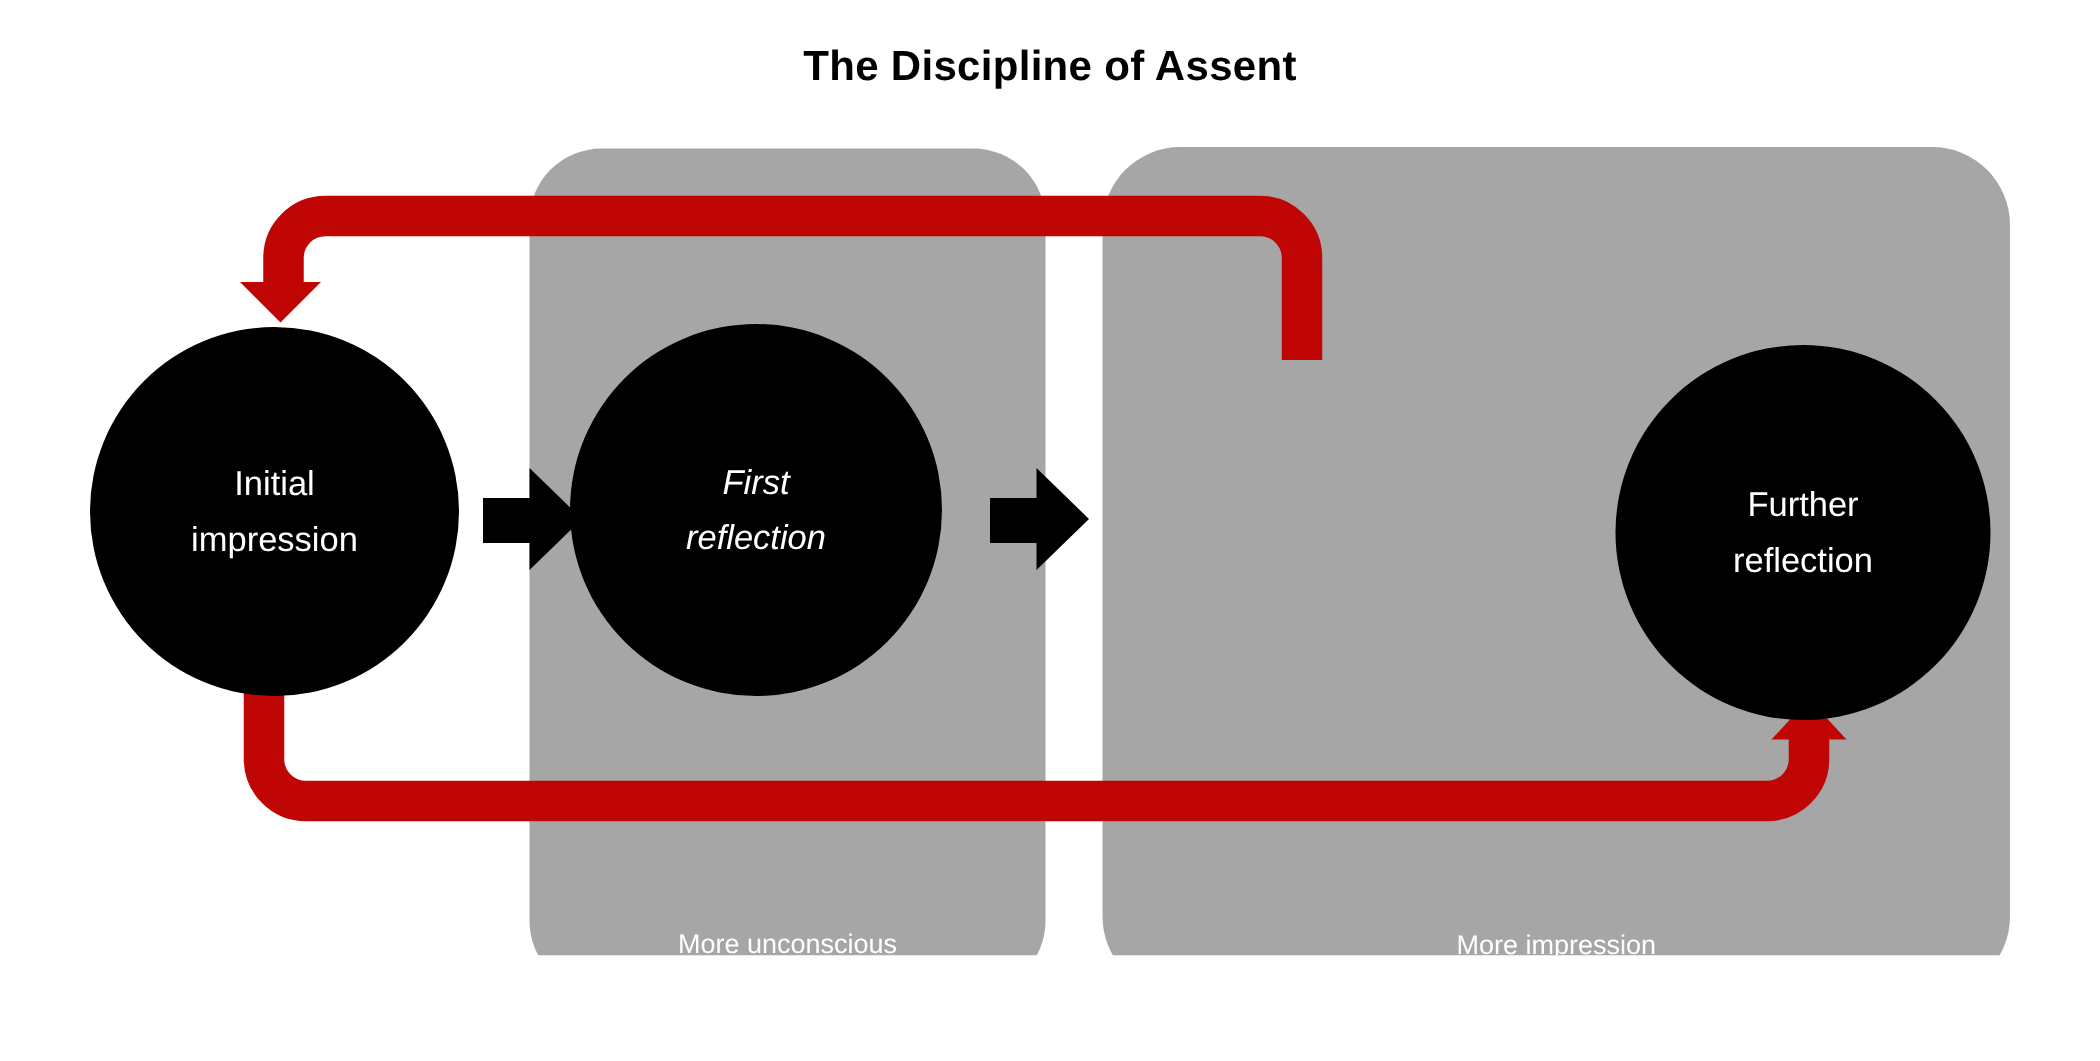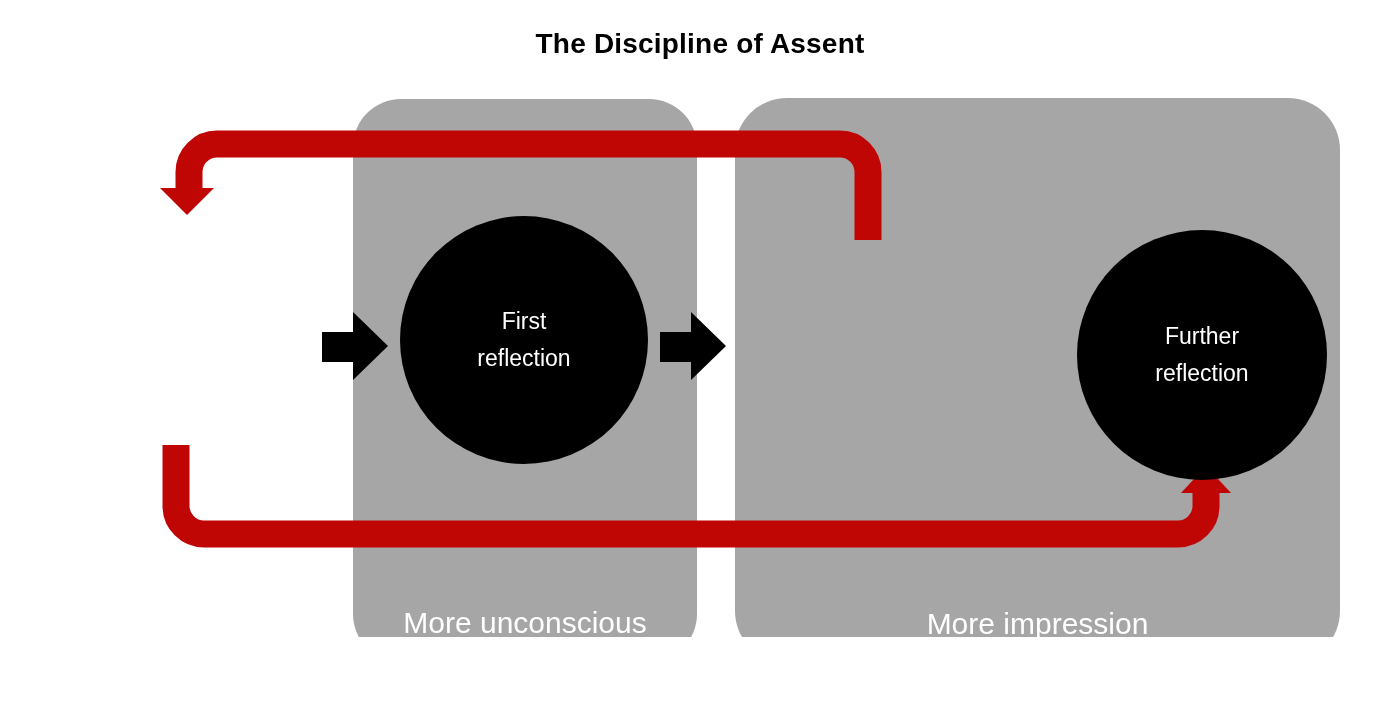--- a/index.html
+++ b/index.html
@@ -33,40 +33,40 @@
     left:353px;top:99px;width:344px;height:563px;border-radius:48px;
   }
   .zone-2{
     left:735px;top:98px;width:605px;height:565px;border-radius:52px;
   }
   .zone-label{
     position:absolute;
     left:0;bottom:22px;width:100%;
     text-align:center;
     color:var(--text-white);
-    font-size:30px;
+    font-size:18px;
   }
   .connector-layer{
     position:absolute;left:0;top:0;width:1400px;height:707px;
     pointer-events:none;
   }
   .red-path{stroke:var(--red);stroke-width:27;fill:none;}
   .red-head{fill:var(--red);stroke:none;}
   .node{
     position:absolute;
     background:var(--node-black);
     border-radius:50%;
     display:flex;align-items:center;justify-content:center;
     text-align:center;
     color:var(--text-white);
     font-size:23px;line-height:1.6;
     white-space:pre-line;
   }
   .node-1{left:60px;top:218px;width:246px;height:246px;}
-  .node-2{left:400px;top:216px;width:248px;height:248px;}
+  .node-2{left:380px;top:216px;width:248px;height:248px;font-style:italic;}
   .node-3{left:739px;top:218px;width:248px;height:248px;}
   .node-4{left:1077px;top:230px;width:250px;height:250px;}
   .black-arrow{
     position:absolute;width:66px;height:70px;top:311px;
   }
   .black-arrow-1{left:322px;}
   .black-arrow-2{left:660px;}
   .black-arrow polygon{fill:var(--node-black);}
 </style>
 </head>
@@ -89,20 +89,24 @@
       <path class="red-path" d="M 868 240 L 868 172 A 28 28 0 0 0 840 144 L 217 144 A 28 28 0 0 0 189 172 L 189 191"></path>
       <polygon class="red-head" points="160,188 214,188 187,215"></polygon>
     </g>
 
     <g>
       <path class="red-path" d="M 176 445 L 176 506 A 28 28 0 0 0 204 534 L 1178 534 A 28 28 0 0 0 1206 506 L 1206 491"></path>
       <polygon class="red-head" points="1181,493 1231,493 1206,466"></polygon>
     </g>
   </svg>
 
+  <div class="node node-1">
+    <span>Initial
+impression</span>
+  </div>
   <div class="node node-2">
     <span>First
 reflection</span>
   </div>
   <div class="node node-4">
     <span>Further
 reflection</span>
   </div>
 
   <svg class="black-arrow black-arrow-1" viewBox="0 0 66 70" xmlns="http://www.w3.org/2000/svg">

